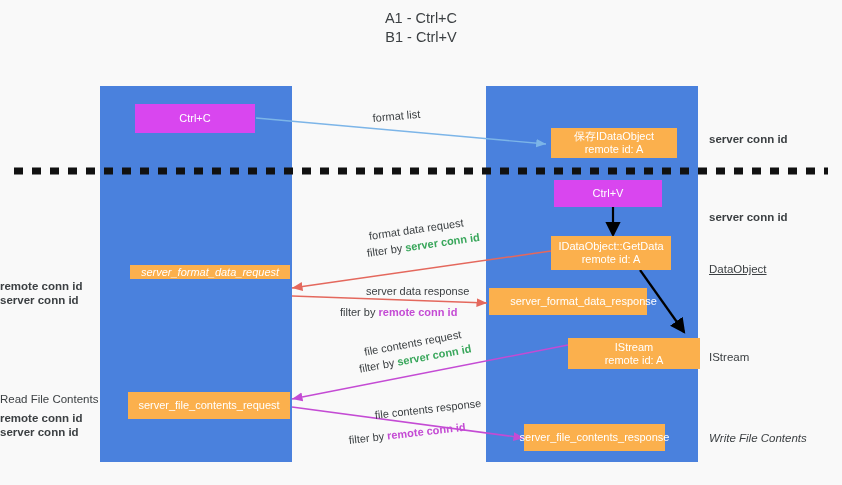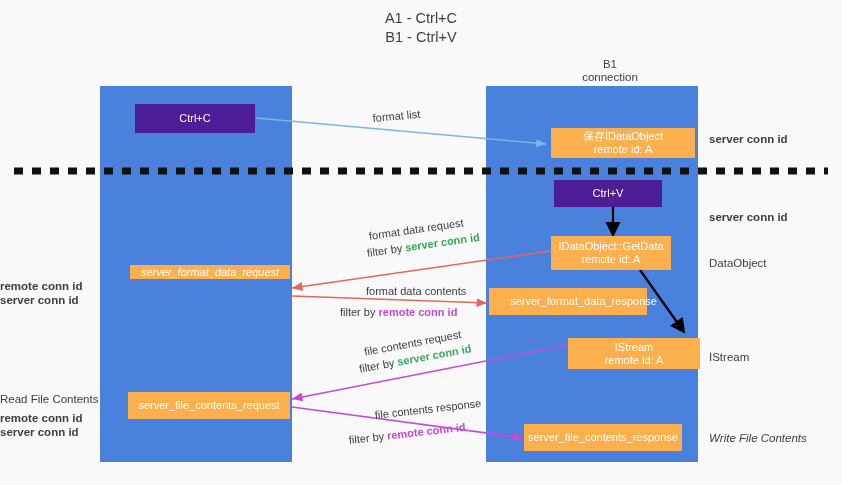--- a/index.html
+++ b/index.html
@@ -31,21 +31,21 @@
 
   
   .lane{position:absolute;background:#4a81dd;}
 
   
   .node{
     position:absolute;display:flex;align-items:center;justify-content:center;
     text-align:center;color:#ffffff;font-size:11px;line-height:13px;
     white-space:pre-line;box-sizing:border-box;
   }
-  .node.green{background:#4c1d95;}
+  .node.green{background:#d946ef;}
   .node.orange{background:#fbb04d;}
 
   
   .lbl{
     position:absolute;font-size:11px;line-height:14px;color:#3c4043;
     white-space:pre;
   }
   .lbl.rot{transform-origin:0 0;}
   .green-txt{color:#3aa75c;font-weight:bold;}
   .purple-txt{color:#c44bd4;font-weight:bold;}
@@ -55,22 +55,20 @@
   .rowlbl{position:absolute;font-size:11.5px;line-height:14px;color:#3c4043;white-space:pre;}
 </style>
 </head>
 <body>
 
 <div id="stage">
 
   <div class="title">A1 - Ctrl+C
 B1 - Ctrl+V</div>
 
-  <div class="colhdr" style="left:540px;top:58px;width:140px;">B1
-connection</div>
 
   <div class="lane" style="left:100px;top:86px;width:192px;height:376px;"></div>
   <div class="lane" style="left:486px;top:86px;width:212px;height:376px;"></div>
 
   <svg id="edges" viewBox="0 0 842 485" width="842" height="485">
     <defs>
       <marker id="ah-blue" markerWidth="8" markerHeight="8" refX="7" refY="3" orient="auto">
         <path d="M0,0 L7,3 L0,6 z" fill="#7cb5e8"></path>
       </marker>
       <marker id="ah-red" markerWidth="8" markerHeight="8" refX="7" refY="3" orient="auto">
@@ -96,56 +94,56 @@
 
     <line x1="568" y1="345" x2="292" y2="399" stroke="#c44bd4" stroke-width="1.5" marker-end="url(#ah-purple)"></line>
 
     <line x1="292" y1="407" x2="524" y2="438" stroke="#c44bd4" stroke-width="1.5" marker-end="url(#ah-purple)"></line>
 
     <line x1="14" y1="171" x2="828" y2="171" stroke="#111111" stroke-width="7" stroke-dasharray="9 9"></line>
   </svg>
 
   <div class="node green" style="left:135px;top:104px;width:120px;height:29px;">Ctrl+C</div>
 
-  <div class="node orange" style="left:551px;top:128px;width:144px;height:30px;">保存IDataObject
+  <div class="node orange" style="left:551px;top:128px;width:126px;height:30px;">保存IDataObject
 remote id: A</div>
 
   <div class="node green" style="left:554px;top:180px;width:108px;height:27px;">Ctrl+V</div>
 
   <div class="node orange" style="left:551px;top:236px;width:120px;height:34px;">IDataObject::GetData
 remote id: A</div>
 
   <div class="node orange" style="left:130px;top:265px;width:160px;height:14px;font-style:italic;">server_format_data_request</div>
 
   <div class="node orange" style="left:489px;top:288px;width:158px;height:27px;padding-left:31px;">server_format_data_response</div>
 
   <div class="node orange" style="left:568px;top:338px;width:132px;height:31px;">IStream
 remote id: A</div>
 
   <div class="node orange" style="left:128px;top:392px;width:162px;height:27px;">server_file_contents_request</div>
 
-  <div class="node orange" style="left:524px;top:424px;width:158px;height:27px;">server_file_contents_response</div>
+  <div class="node orange" style="left:524px;top:424px;width:141px;height:27px;">server_file_contents_response</div>
 
   <div class="lbl rot" style="left:372px;top:111px;transform:rotate(-5.2deg);">format list</div>
 
   <div class="lbl rot" style="left:368px;top:229px;transform:rotate(-8.2deg);">format data request</div>
   <div class="lbl rot" style="left:366px;top:246px;transform:rotate(-8.2deg);"><span class="plain">filter by </span><span class="green-txt">server conn id</span></div>
 
-  <div class="lbl" style="left:366px;top:284px;">format data contents</div>
+  <div class="lbl" style="left:366px;top:284px;">server data response</div>
   <div class="lbl" style="left:340px;top:305px;"><span class="plain">filter by </span><span class="purple-txt">remote conn id</span></div>
 
   <div class="lbl rot" style="left:363px;top:345px;transform:rotate(-10.5deg);">file contents request</div>
   <div class="lbl rot" style="left:358px;top:362px;transform:rotate(-10.5deg);"><span class="plain">filter by </span><span class="green-txt">server conn id</span></div>
 
   <div class="lbl rot" style="left:374px;top:408px;transform:rotate(-6.5deg);">file contents response</div>
   <div class="lbl rot" style="left:348px;top:433px;transform:rotate(-6.5deg);"><span class="plain">filter by </span><span class="purple-txt">remote conn id</span></div>
 
   <div class="rowlbl side-green" style="left:709px;top:132px;">server conn id</div>
   <div class="rowlbl side-green" style="left:709px;top:210px;">server conn id</div>
-  <div class="rowlbl" style="left:709px;top:256px;">DataObject</div>
+  <div class="rowlbl" style="left:709px;top:262px;text-decoration:underline;">DataObject</div>
   <div class="rowlbl" style="left:709px;top:350px;">IStream</div>
   <div class="rowlbl" style="left:709px;top:431px;font-style:italic;">Write File Contents</div>
 
   <div class="rowlbl side-purple right" style="left:0px;top:279px;width:94px;">remote conn id</div>
   <div class="rowlbl side-green right" style="left:0px;top:293px;width:94px;">server conn id</div>
 
   <div class="rowlbl right" style="left:0px;top:392px;width:94px;">Read File Contents</div>
   <div class="rowlbl side-purple right" style="left:0px;top:411px;width:94px;">remote conn id</div>
   <div class="rowlbl side-green right" style="left:0px;top:425px;width:94px;">server conn id</div>
 

